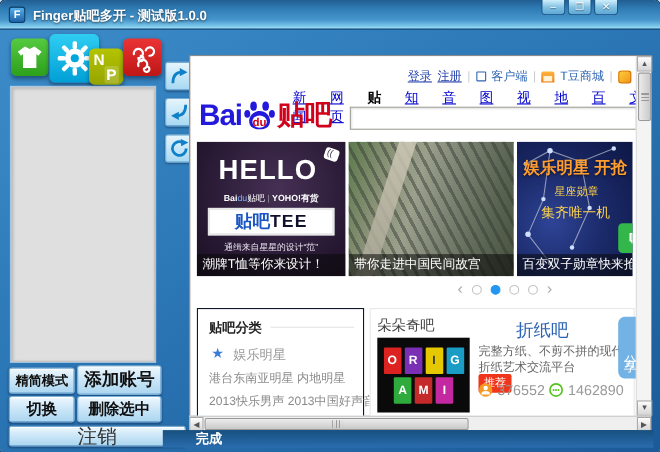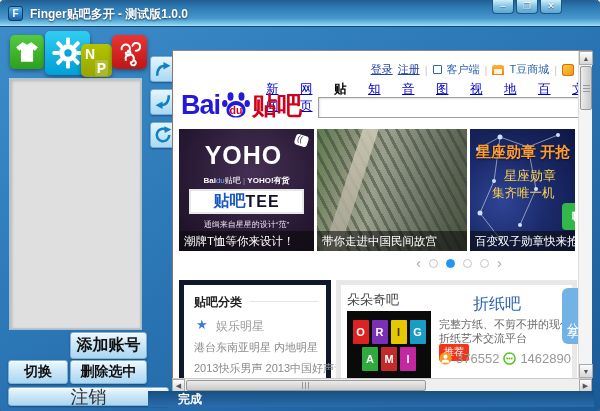--- a/index.html
+++ b/index.html
@@ -104,34 +104,34 @@
   .b1-tag{position:absolute;left:0;right:0;top:90px;text-align:center;color:#e8e2ee;font-size:8px;white-space:nowrap;}
   .banner2{left:144px;width:150px;background:
     repeating-linear-gradient(62deg, rgba(50,56,48,.45) 0 3px, rgba(0,0,0,0) 3px 9px),
     linear-gradient(105deg,#5d7a4d 0%,#8a9278 22%,#9aa08c 40%,#767e6e 62%,#5a6452 82%,#48523f 100%);}
   .b2-path{position:absolute;left:26px;top:0;width:16px;height:122px;transform:skewX(-18deg);
     background:linear-gradient(#cfcab8,#a8a494);opacity:.85;}
   .banner3{left:297px;width:105px;background:
     radial-gradient(circle at 30% 60%, #2e4496 0%, #1b2a6a 45%, #0d1744 100%);}
   .b3-line1{position:absolute;left:6px;top:14px;color:#ff9d2e;font-size:15px;font-weight:bold;white-space:nowrap;
     text-shadow:0 1px 2px rgba(0,0,0,.6);}
-  .b3-line2{position:absolute;left:34px;top:38px;color:#ffd34e;font-size:13px;white-space:nowrap;}
+  .b3-line2{position:absolute;left:34px;top:38px;color:#ffd34e;font-size:10px;white-space:nowrap;}
   .b3-line3{position:absolute;left:22px;top:56px;color:#ffd34e;font-size:12.5px;white-space:nowrap;}
   .b3-badge{position:absolute;left:92px;top:74px;width:30px;height:27px;background:#33b64a;border-radius:4px;
     color:#fff;display:flex;align-items:center;justify-content:center;font-size:14px;font-weight:bold;}
   .b3-stars{position:absolute;inset:0;}
 
   
   .carousel{top:207px;left:243px;display:flex;align-items:center;gap:8px;}
   .car-arrow{color:#aaa;font-size:15px;line-height:10px;cursor:pointer;}
   .dot{width:9px;height:9px;border-radius:50%;background:#fff;border:1px solid #c3c3c3;cursor:pointer;}
   .dot.active{background:#2196f3;border-color:#2196f3;}
 
   
-  .card{top:229px;background:#fff;border:5px solid #0f172a;height:116px;}
+  .card{top:229px;background:#fff;border:1px solid #0f172a;height:116px;}
   .card-cat{left:6px;width:152px;}
   .cat-head{position:absolute;left:10px;top:9px;font-size:12px;font-weight:bold;color:#222;}
   .cat-rule{position:absolute;left:66px;right:8px;top:16px;height:1px;background:#e4e4e4;}
   .cat-star{position:absolute;left:12px;top:32px;color:#3a7bd5;font-size:13px;}
   .cat-group{position:absolute;left:32px;top:33px;font-size:12px;color:#9a9a9a;cursor:pointer;}
   .cat-row1{position:absolute;left:10px;top:55px;font-size:11px;color:#8a8a8a;white-space:nowrap;}
   .cat-row2{position:absolute;left:10px;top:76px;font-size:11px;color:#8a8a8a;white-space:nowrap;}
 
   .card-forum{left:163px;width:241px;border-color:#e8e8e8;}
   .forum-head{position:absolute;left:6px;top:6px;font-size:13px;color:#444;}
@@ -218,20 +218,21 @@
       <g stroke="#fff" stroke-width="2.4" fill="none" stroke-linecap="round">
         <path d="M8 13 a5 5 0 1 1 5 4.4 a2.8 2.8 0 1 0 2.6-2.4"></path>
         <path d="M21 9 a4.6 4.6 0 1 1 4 5.8"></path>
         <path d="M13 26 a5 5 0 1 1 6 3 a3 3 0 1 0 3-2.6"></path>
       </g>
     </svg>
   </div>
 
   <div class="abs listbox"></div>
 
+  <div class="abs sbtn btn-simple">精简模式</div>
   <div class="abs sbtn btn-add">添加账号</div>
   <div class="abs sbtn btn-switch">切换</div>
   <div class="abs sbtn btn-delete">删除选中</div>
   <div class="abs sbtn btn-logout">注销</div>
 
   <div class="abs tbtn tb-forward">
     <svg width="20" height="20" viewBox="0 0 24 24">
       <path d="M5 20 C5 11 9 8 15 8" stroke="#1080c8" stroke-width="3" fill="none"></path>
       <path d="M12.5 3.5 L21 8 L12.5 12.5 Z" fill="#1080c8"></path>
     </svg>
@@ -292,21 +293,21 @@
           <text x="15" y="24.4" font-size="10.5" font-weight="bold" fill="#d0021b" text-anchor="middle">du</text>
         </svg>
       </span>
       <span class="logo-tieba">贴吧</span>
     </div>
 
     <input class="abs searchbox" value="" style="">
 
     <div class="abs banner banner1">
       <div class="b1-bubble"></div>
-      <div class="b1-hello">YOHO</div>
+      <div class="b1-hello">HELLO</div>
       <div class="b1-brands">
         <span class="bd">Bai</span><span class="pawdot">du</span><span>贴吧</span>
         <span class="sep">|</span>
         <span class="bd">YOHO!有货</span>
       </div>
       <div class="b1-tee">
         <span class="cn">贴吧</span>
         <span class="en">TEE</span>
       </div>
       <div class="b1-tag">通缉来自星星的设计“范”</div>
@@ -330,21 +331,21 @@
             <circle cx="30" cy="8" r="2.5"></circle>
             <circle cx="58" cy="18" r="2"></circle>
           <circle cx="88" cy="6" r="2"></circle>
             <circle cx="24" cy="52" r="2"></circle>
             <circle cx="10" cy="84" r="2.5"></circle>
           <circle cx="66" cy="60" r="2"></circle>
             <circle cx="30" cy="110" r="2"></circle>
             <circle cx="50" cy="96" r="2"></circle>
         </g>
       </svg>
-      <div class="b3-line1">星座勋章 开抢</div>
+      <div class="b3-line1">娱乐明星 开抢</div>
       <div class="b3-line2">星座勋章</div>
       <div class="b3-line3">集齐唯一机</div>
       <div class="b3-badge">⧉</div>
       <div class="caption-bar">百变双子勋章快来抢</div>
     </div>
 
     <div class="abs carousel">
       <span class="car-arrow">‹</span>
       <span class="dot"></span>
       <span class="dot active"></span>

